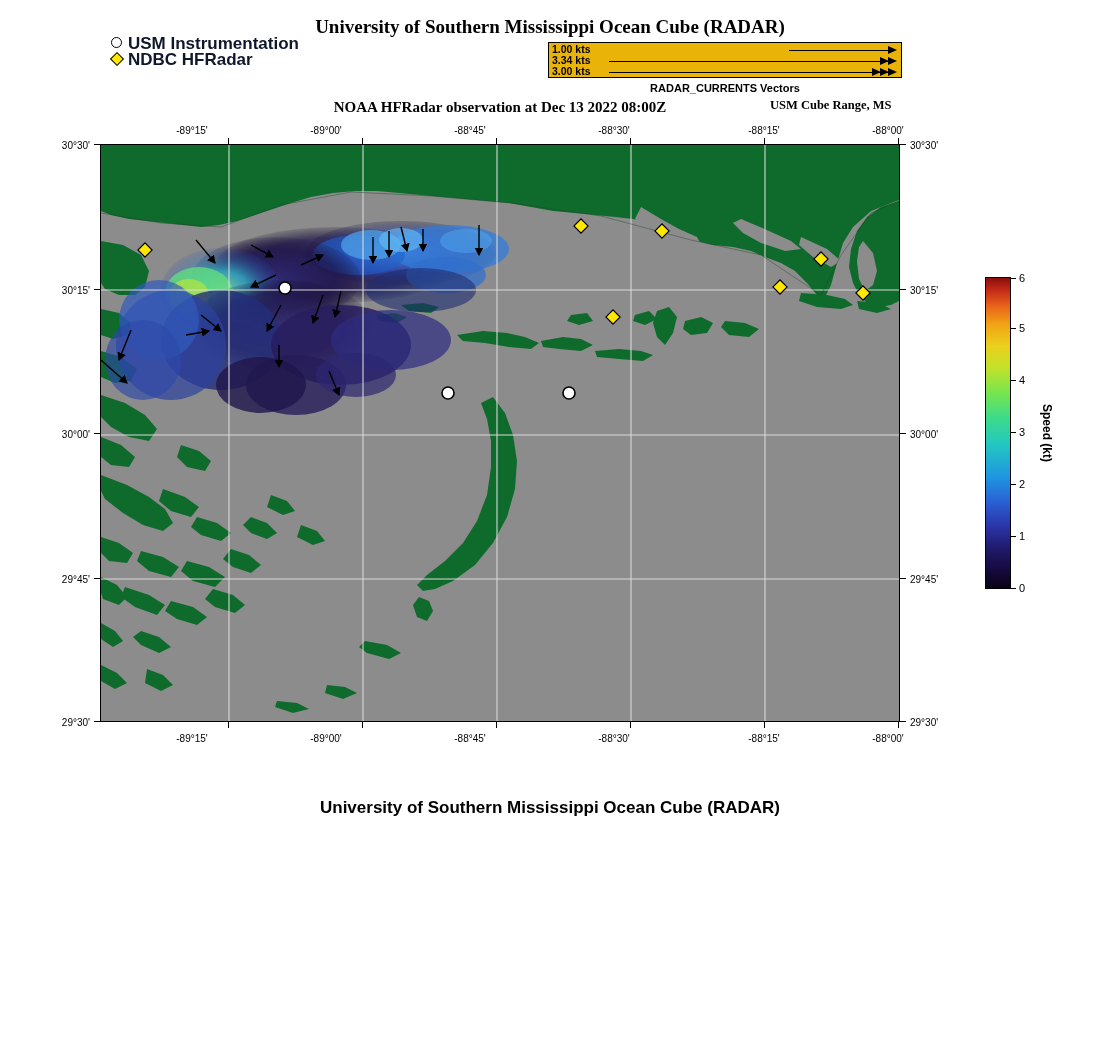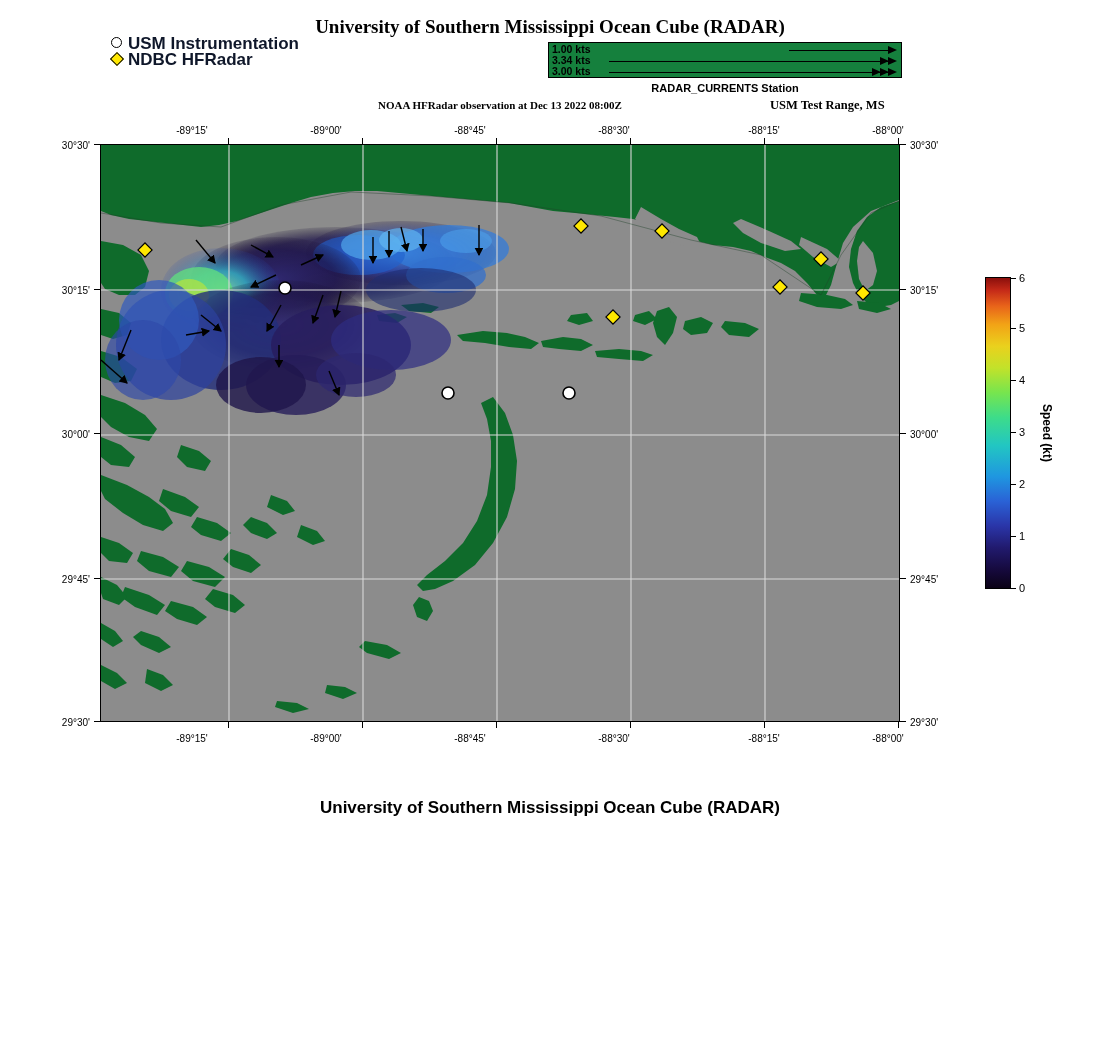--- a/index.html
+++ b/index.html
@@ -31,21 +31,21 @@
     font-family: "Liberation Sans", sans-serif;
     font-weight: bold;
     font-size: 17px;
     color: #000;
   }
   #obs-title {
     left: 100px; top: 99px; width: 800px;
     text-align: center;
     font-family: "Liberation Serif", serif;
     font-weight: bold;
-    font-size: 11px;
+    font-size: 15px;
     color: #000;
   }
   #range-label {
     left: 770px; top: 98px;
     font-family: "Liberation Serif", serif;
     font-weight: bold;
     font-size: 12.5px;
     color: #000;
   }
 
@@ -85,21 +85,21 @@
     border: 1.3px solid #000;
     box-sizing: border-box;
     transform: rotate(45deg);
   }
 
   
   #vector-key {
     left: 548px; top: 42px;
     width: 354px; height: 36px;
     border: 1px solid #000;
-    background: #15803d;
+    background: #eab308;
     box-sizing: border-box;
   }
   .vk-row { position: absolute; left: 0; width: 354px; height: 12px; }
   .vk-label {
     position: absolute; left: 3px; top: -1px;
     font-size: 10.5px; font-weight: bold; color: #000;
     font-family: "Liberation Sans", sans-serif;
   }
   .vk-line {
     position: absolute; height: 0; border-top: 1px solid #000;
@@ -188,21 +188,21 @@
     transform: translate(-50%, -50%) rotate(90deg);
     transform-origin: center center;
     white-space: nowrap;
   }
 </style>
 </head>
 <body>
 
 <div class="abs" id="main-title">University of Southern Mississippi Ocean Cube (RADAR)</div>
 <div class="abs" id="obs-title">NOAA HFRadar observation at Dec 13 2022 08:00Z</div>
-<div class="abs" id="range-label">USM Test Range, MS</div>
+<div class="abs" id="range-label">USM Cube Range, MS</div>
 <div class="abs" id="bottom-title">University of Southern Mississippi Ocean Cube (RADAR)</div>
 
 <div class="abs" id="legend">
   <div class="legend-row">
     <span class="legend-sym">
         <span class="sym-circle"></span>
       </span>
     <span class="legend-label">USM Instrumentation</span>
   </div>
   <div class="legend-row">
@@ -226,21 +226,21 @@
     <span class="vk-head" style="left:339px;"></span>
   </div>
   <div class="vk-row" style="top:23px;">
     <span class="vk-label">3.00 kts</span>
     <span class="vk-line" style="left:60px; top:6px; width:280px;"></span>
     <span class="vk-head" style="left:323px;"></span>
     <span class="vk-head" style="left:331px;"></span>
     <span class="vk-head" style="left:339px;"></span>
   </div>
 </div>
-<div class="abs" id="vector-key-caption">RADAR_CURRENTS Station</div>
+<div class="abs" id="vector-key-caption">RADAR_CURRENTS Vectors</div>
 
 <div class="abs" id="map-frame">
   <svg id="map-svg" width="798" height="576" viewBox="0 0 798 576" xmlns="http://www.w3.org/2000/svg">
     <defs>
       <radialGradient id="cg1" cx="50%" cy="50%" r="50%">
         <stop offset="0%" stop-color="#4fa8ff" stop-opacity="0.95"></stop>
         <stop offset="60%" stop-color="#2748b8" stop-opacity="0.8"></stop>
         <stop offset="100%" stop-color="#1b1040" stop-opacity="0.25"></stop>
       </radialGradient>
       <radialGradient id="cg2" cx="50%" cy="50%" r="50%">

